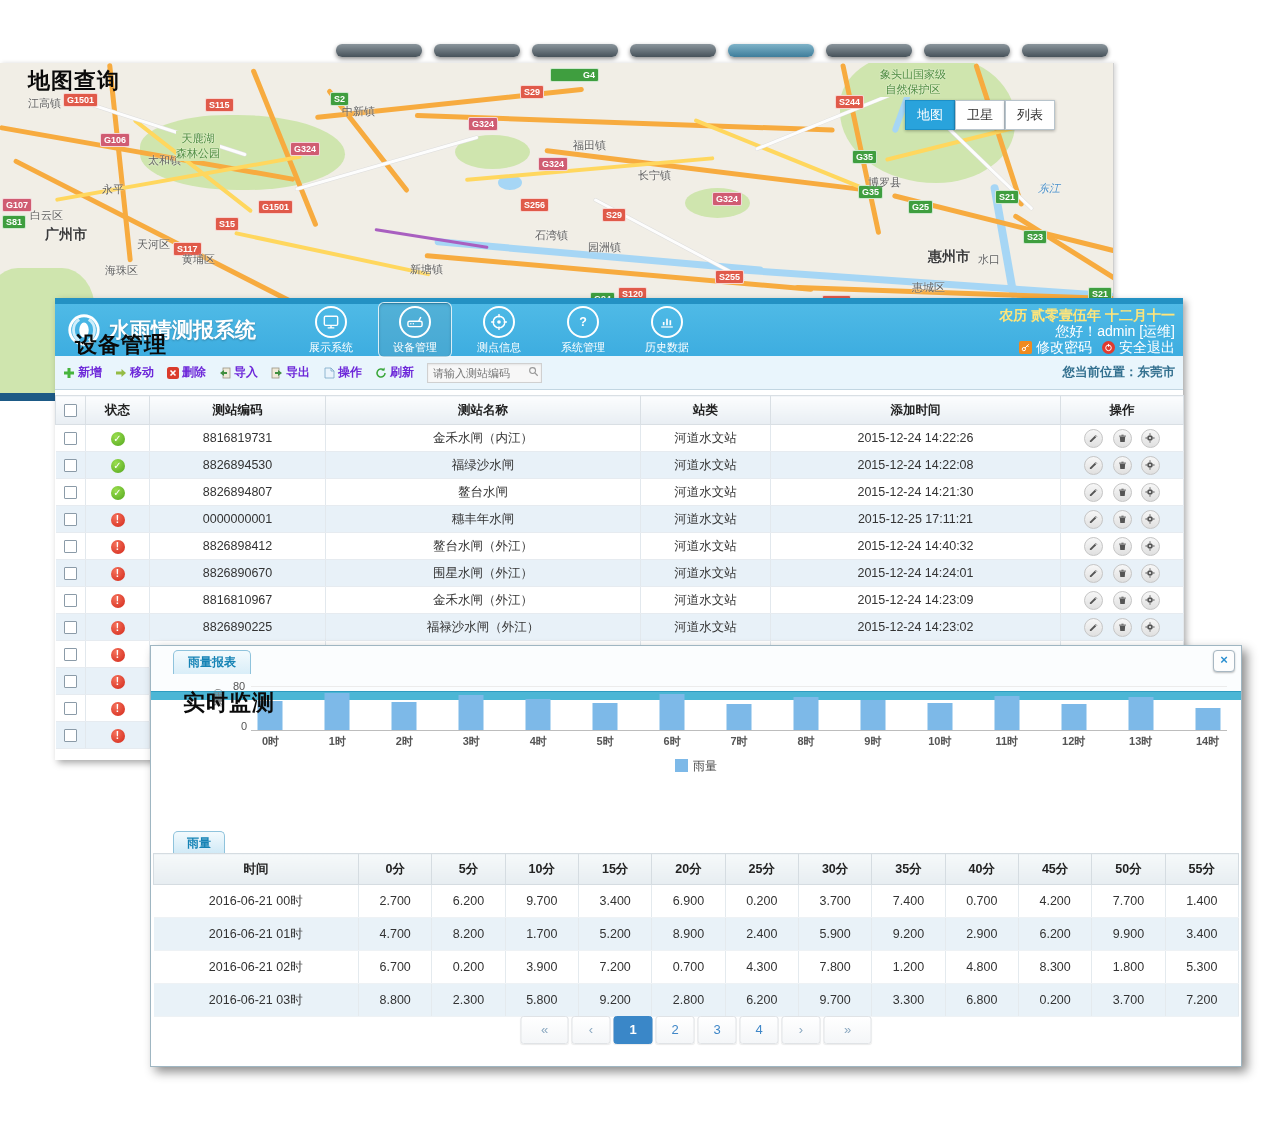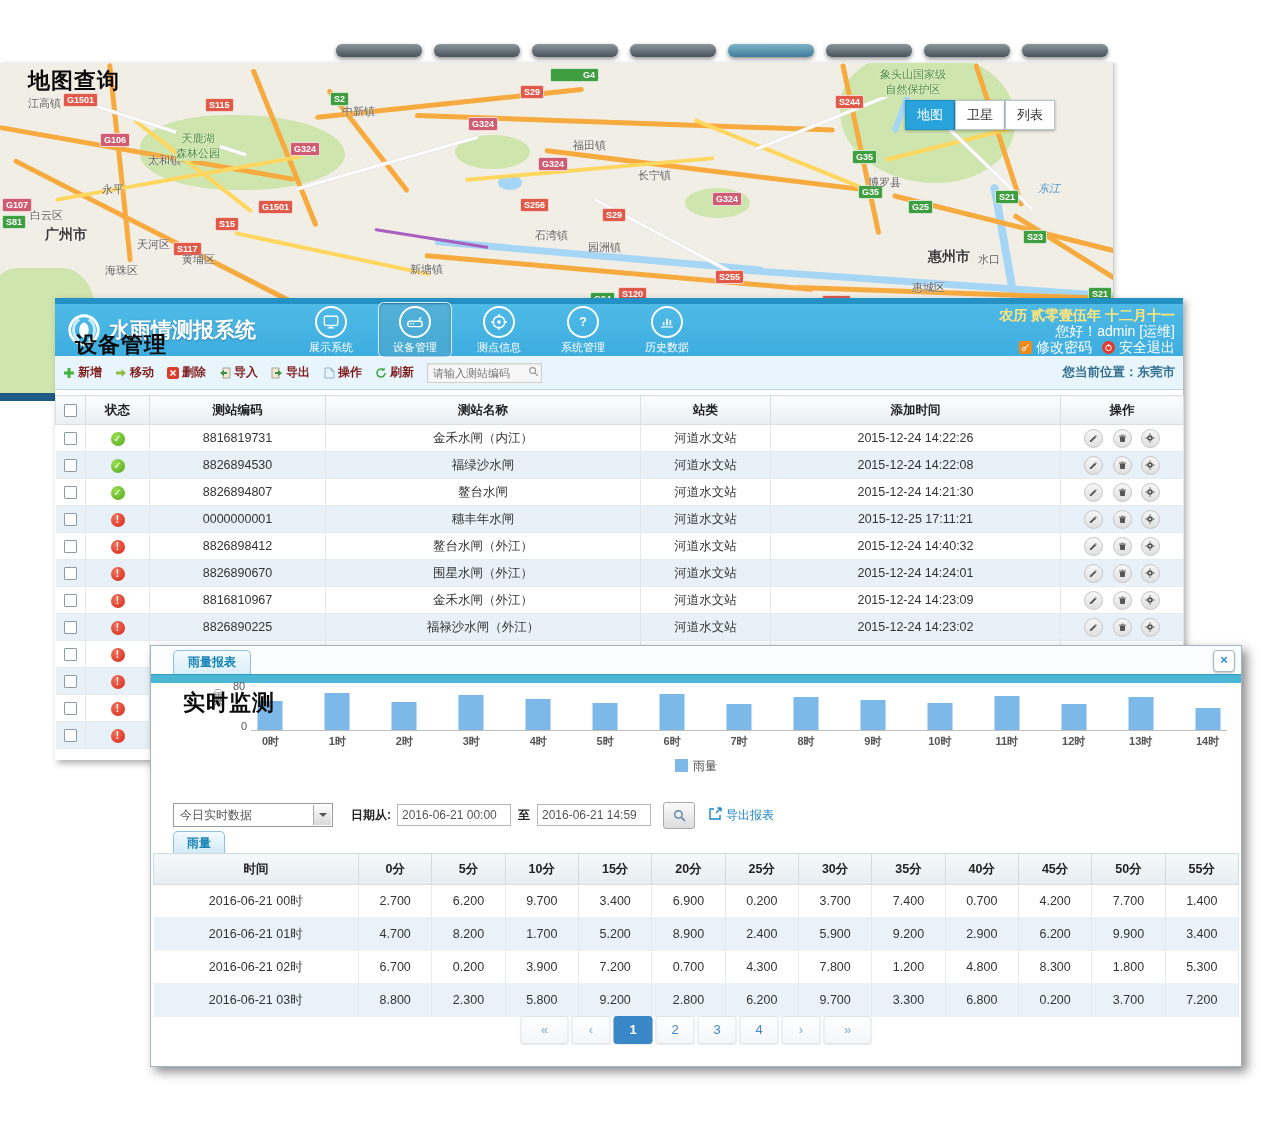--- a/index.html
+++ b/index.html
@@ -52,42 +52,42 @@
   .nav-label{display:block;font-size:11px;color:#fff;margin-top:2px;}
   .header-right{position:absolute;right:8px;top:3px;text-align:right;font-size:14px;line-height:16px;}
   .lunar{color:#ffe57a;font-weight:bold;}
   .greet{color:#fff;}
   .hr-links{color:#fff;display:flex;justify-content:flex-end;align-items:center;gap:4px;}
   .hr-links a{color:#fff;text-decoration:none;cursor:pointer;}
   .key-ic{display:inline-flex;width:13px;height:13px;background:#ef8a1f;border-radius:2px;align-items:center;justify-content:center;}
   .out-ic{display:inline-flex;width:13px;height:13px;background:#e23b2e;border-radius:50%;align-items:center;justify-content:center;margin-left:6px;}
 
   .dw-subbar{height:33px;background:#e9f5fc;border-bottom:1px solid #c2d6e2;display:flex;align-items:center;padding:0 8px;font-size:12px;}
-  .tb-item{display:inline-flex;align-items:center;gap:3px;font-weight:bold;color:#7f1d1d;margin-right:13px;cursor:pointer;white-space:nowrap;}
+  .tb-item{display:inline-flex;align-items:center;gap:3px;font-weight:bold;color:#6d28d9;margin-right:13px;cursor:pointer;white-space:nowrap;}
   .searchbox{position:relative;display:inline-flex;}
   .searchbox input{width:92px;height:18px;border:1px solid #d0d0d0;background:#f7f7f7;font-size:11px;color:#555;padding:0 16px 0 5px;box-shadow:inset 0 1px 2px rgba(0,0,0,.08);font-family:inherit;}
   .searchbox .mag{position:absolute;right:3px;top:3px;}
   .loc{margin-left:auto;color:#33708f;font-size:12.5px;font-weight:bold;white-space:nowrap;}
 
   .dw-table{width:1128px;border-collapse:collapse;margin-top:5px;table-layout:fixed;font-size:12.5px;}
   .dw-table th{height:26px;background:linear-gradient(#fcfdfe,#e8eef3);border:1px solid #d9dfe4;font-weight:bold;color:#222;}
   .dw-table td{height:24px;border-right:1px solid #e2e8ed;border-bottom:1px solid #e6ebf0;text-align:center;color:#333;overflow:hidden;white-space:nowrap;}
   .dw-table tbody tr:nth-child(even){background:#e8f1f8;}
   .cb{display:inline-block;width:11px;height:11px;border:1px solid #8b9ba8;background:#fff;border-radius:1px;vertical-align:middle;}
   .st{display:inline-block;width:14px;height:14px;border-radius:50%;color:#fff;font-size:10px;line-height:14px;text-align:center;font-weight:bold;}
   .st.ok{background:radial-gradient(circle at 35% 30%,#9ade4e,#53a61e);}
   .st.ok::before{content:"✓";}
   .st.err{background:radial-gradient(circle at 35% 30%,#f4705a,#d3281a);}
   .st.err::before{content:"!";}
   .op{display:inline-flex;width:17px;height:17px;border-radius:50%;background:linear-gradient(#f7f7f7,#e0e0e0);border:1px solid #c6c6c6;align-items:center;justify-content:center;margin:0 3px;cursor:pointer;vertical-align:middle;}
   tr.partial .op{visibility:hidden;}
 
   
   .report-window{position:absolute;left:150px;top:645px;width:1090px;height:420px;background:#fff;border:1px solid #9fb6c2;z-index:8;box-shadow:5px 5px 10px rgba(0,0,0,.45);}
-  .rw-tabrow{position:relative;height:28px;background:#fbfdfe;}
+  .rw-tabrow{position:relative;height:45px;background:#fbfdfe;}
   .rw-tab{position:absolute;left:22px;top:4px;height:23px;padding:0 14px;background:linear-gradient(#f3fafd,#d9eef8);border:1px solid #8fc3dc;border-bottom:none;border-radius:5px 5px 0 0;color:#1583b5;font-weight:bold;font-size:12px;line-height:23px;cursor:pointer;}
   .rw-close{position:absolute;right:6px;top:4px;width:20px;height:20px;background:#fdfdfd;border:1px solid #a7b7c2;border-radius:4px;color:#2a8fd0;font-weight:bold;text-align:center;line-height:18px;font-size:13px;box-shadow:0 1px 2px rgba(0,0,0,.25);cursor:pointer;}
   .rw-close::before{content:"×";}
   .rw-bluebar{height:8px;background:#4cb6d5;border-top:1px solid #2e9cc0;}
   .chart{position:absolute;left:0;top:36px;right:0;height:66px;}
   .ylab{position:absolute;left:60px;top:2px;height:62px;writing-mode:vertical-rl;font-size:10px;color:#777;letter-spacing:1px;}
   .ytick80{position:absolute;left:82px;top:-2px;font-size:11px;color:#555;}
   .ytick0{position:absolute;left:90px;top:38px;font-size:11px;color:#555;}
   .plot{position:absolute;left:100px;right:14px;top:4px;height:43px;border-top:1px solid #ececec;border-bottom:1px solid #bdbdbd;display:flex;gap:28px;}
   .slot{flex:1;position:relative;}
@@ -851,40 +851,20 @@
           <div class="slot">
             <div class="bar" style="height: 51.25%; background: rgb(125, 185, 232);"></div>
             <span class="xlab">14时</span>
           </div>
         </div>
     </div>
     <div class="legend">
       <span class="sw" style="background: rgb(125, 185, 232);"></span><span>雨量</span>
     </div>
 
-    <div class="filters">
-      <span class="sel"><span>今日实时数据</span><span class="sel-btn"></span></span>
-      <span class="flabel">日期从:</span>
-      <input class="dinput" type="text" value="2016-06-21 00:00" style="">
-      <span class="zhi">至</span>
-      <input class="dinput" type="text" value="2016-06-21 14:59" style="">
-      <span class="sbtn">
-          <svg width="13" height="13" viewBox="0 0 12 12">
-            <circle cx="5" cy="5" r="3.4" fill="none" stroke="#5a84a8" stroke-width="1.3"></circle>
-            <path d="M7.6 7.6L11 11" stroke="#5a84a8" stroke-width="1.5"></path>
-          </svg>
-        </span>
-      <a class="export">
-          <span><svg width="13" height="13" viewBox="0 0 13 13">
-              <path d="M5 2H1v10h10V8" fill="none" stroke="#1a84c8" stroke-width="1.4"></path>
-              <path d="M7 6l5-5M12 1H8.5M12 1v3.5" stroke="#1a84c8" stroke-width="1.4" fill="none"></path>
-            </svg></span>
-          <span>导出报表</span>
-        </a>
-    </div>
 
     <span class="rw-tab2">雨量</span>
 
     <table class="rain-table">
       <colgroup>
           <col style="width:205px">
           <col>
           <col>
           <col>
           <col>

